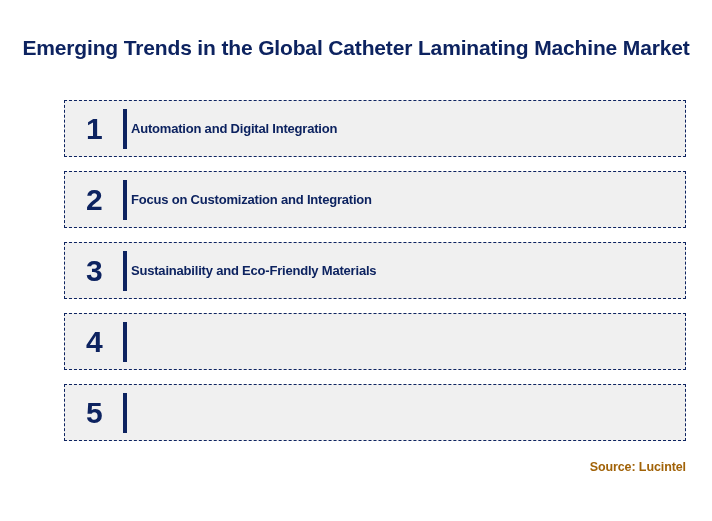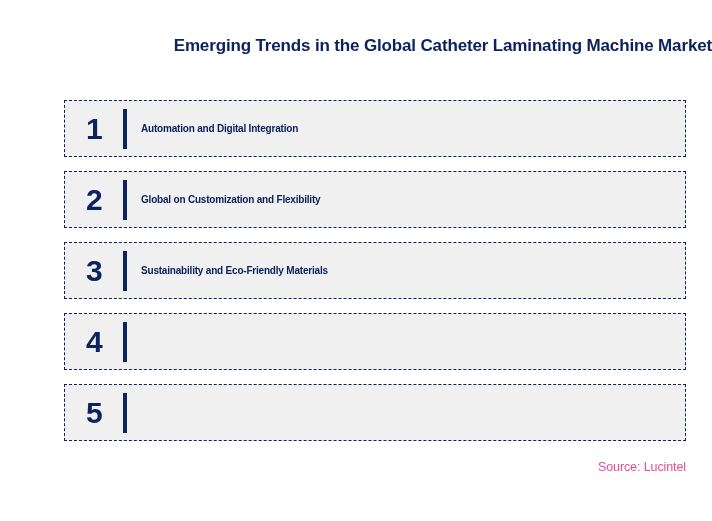--- a/index.html
+++ b/index.html
@@ -18,22 +18,22 @@
   #infographic {
     position: absolute;
     inset: 0;
   }
 
   .page-title {
     position: absolute;
     left: 0;
     top: 36px;
     width: 712px;
-    text-align: right;
-    font-size: 17px;
+    text-align: center;
+    font-size: 21px;
     font-weight: bold;
     color: #0d2360;
     letter-spacing: -0.15px;
     white-space: nowrap;
   }
 
   .trend-list {
     position: absolute;
     left: 64px;
     top: 100px;
@@ -67,35 +67,35 @@
   }
 
   .trend-divider {
     width: 4px;
     flex: 0 0 4px;
     height: 40px;
     background: #0d2360;
   }
 
   .trend-label {
-    padding-left: 14px;
-    font-size: 10px;
+    padding-left: 4px;
+    font-size: 13px;
     font-weight: bold;
     color: #0d2360;
     letter-spacing: -0.2px;
     white-space: nowrap;
   }
 
   .source-note {
     position: absolute;
     right: 26px;
     top: 460px;
     font-size: 12.5px;
-    font-weight: normal;
-    color: #ec4899;
+    font-weight: bold;
+    color: #a16207;
     letter-spacing: -0.1px;
   }
 </style>
 </head>
 <body>
 
 <div id="infographic">
 
   <div class="page-title">Emerging Trends in the Global Catheter Laminating Machine Market</div>
 
@@ -103,21 +103,21 @@
 
     <div class="trend-row">
       <div class="trend-number">1</div>
       <div class="trend-divider"></div>
       <div class="trend-label">Automation and Digital Integration</div>
     </div>
 
     <div class="trend-row">
       <div class="trend-number">2</div>
       <div class="trend-divider"></div>
-      <div class="trend-label">Global on Customization and Flexibility</div>
+      <div class="trend-label">Focus on Customization and Integration</div>
     </div>
 
     <div class="trend-row">
       <div class="trend-number">3</div>
       <div class="trend-divider"></div>
       <div class="trend-label">Sustainability and Eco-Friendly Materials</div>
     </div>
 
     <div class="trend-row">
       <div class="trend-number">4</div>

